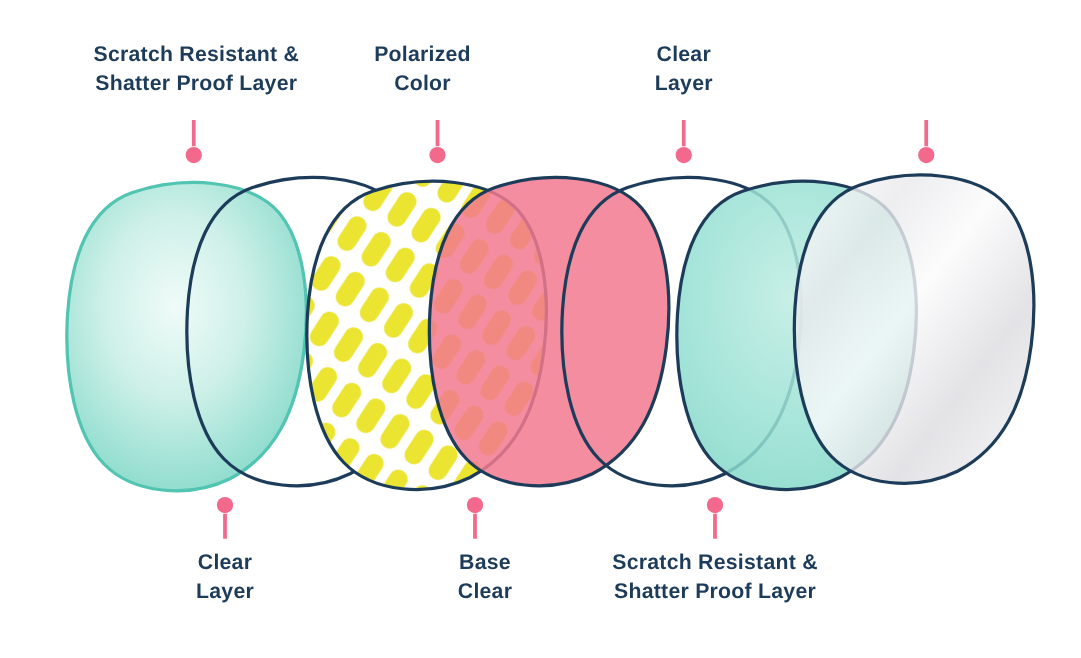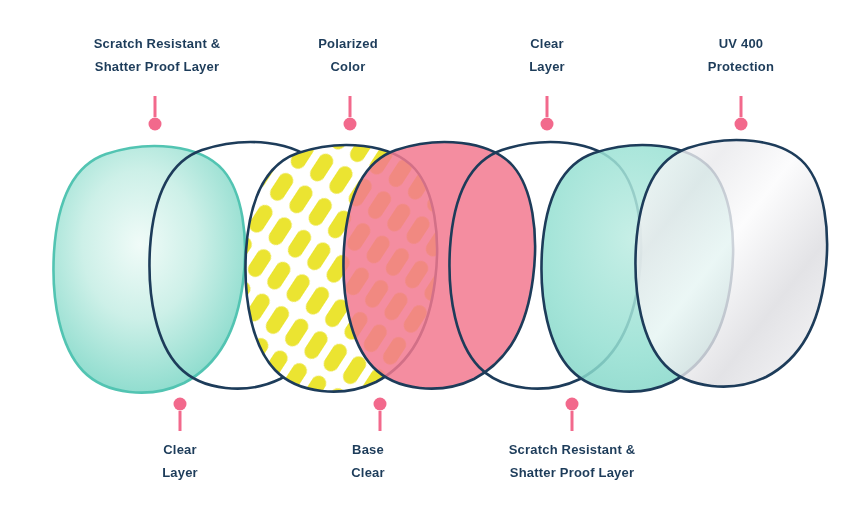--- a/index.html
+++ b/index.html
@@ -9,21 +9,21 @@
     background:#ffffff;
     font-family:"Liberation Sans", sans-serif;
     overflow:hidden;
   }
   .diagram-svg { position:absolute; left:0; top:0; }
   .label {
     position:absolute;
     transform:translateX(-50%);
     text-align:center;
     color:#1d3c5a;
-    font-size:13px;
+    font-size:17px;
     font-weight:600;
     letter-spacing:0.2px;
     line-height:23px;
     white-space:nowrap;
   }
   .label span { display:block; }
 </style>
 </head>
 <body>
 
@@ -92,38 +92,34 @@
     <g stroke="#f2698c" stroke-width="3">
       <circle cx="572" cy="404" r="6.5" fill="#f2698c" stroke="none"></circle>
       <line x1="572" y1="411" x2="572" y2="431"></line>
     </g>
   </svg>
 
   <div class="label" style="left:157px; top:32px;">
     <span>Scratch Resistant &amp;</span>
     <span>Shatter Proof Layer</span>
   </div>
-  <div class="label" style="left:348px; top:32px;">
+  <div class="label" style="left:338px; top:32px;">
     <span>Polarized</span>
     <span>Color</span>
   </div>
   <div class="label" style="left:547px; top:32px;">
     <span>Clear</span>
     <span>Layer</span>
   </div>
-  <div class="label" style="left:741px; top:32px;">
-    <span>UV 400</span>
-    <span>Protection</span>
-  </div>
 
   <div class="label" style="left:180px; top:438px;">
     <span>Clear</span>
     <span>Layer</span>
   </div>
-  <div class="label" style="left:368px; top:438px;">
+  <div class="label" style="left:388px; top:438px;">
     <span>Base</span>
     <span>Clear</span>
   </div>
   <div class="label" style="left:572px; top:438px;">
     <span>Scratch Resistant &amp;</span>
     <span>Shatter Proof Layer</span>
   </div>
 
 </div>
 

